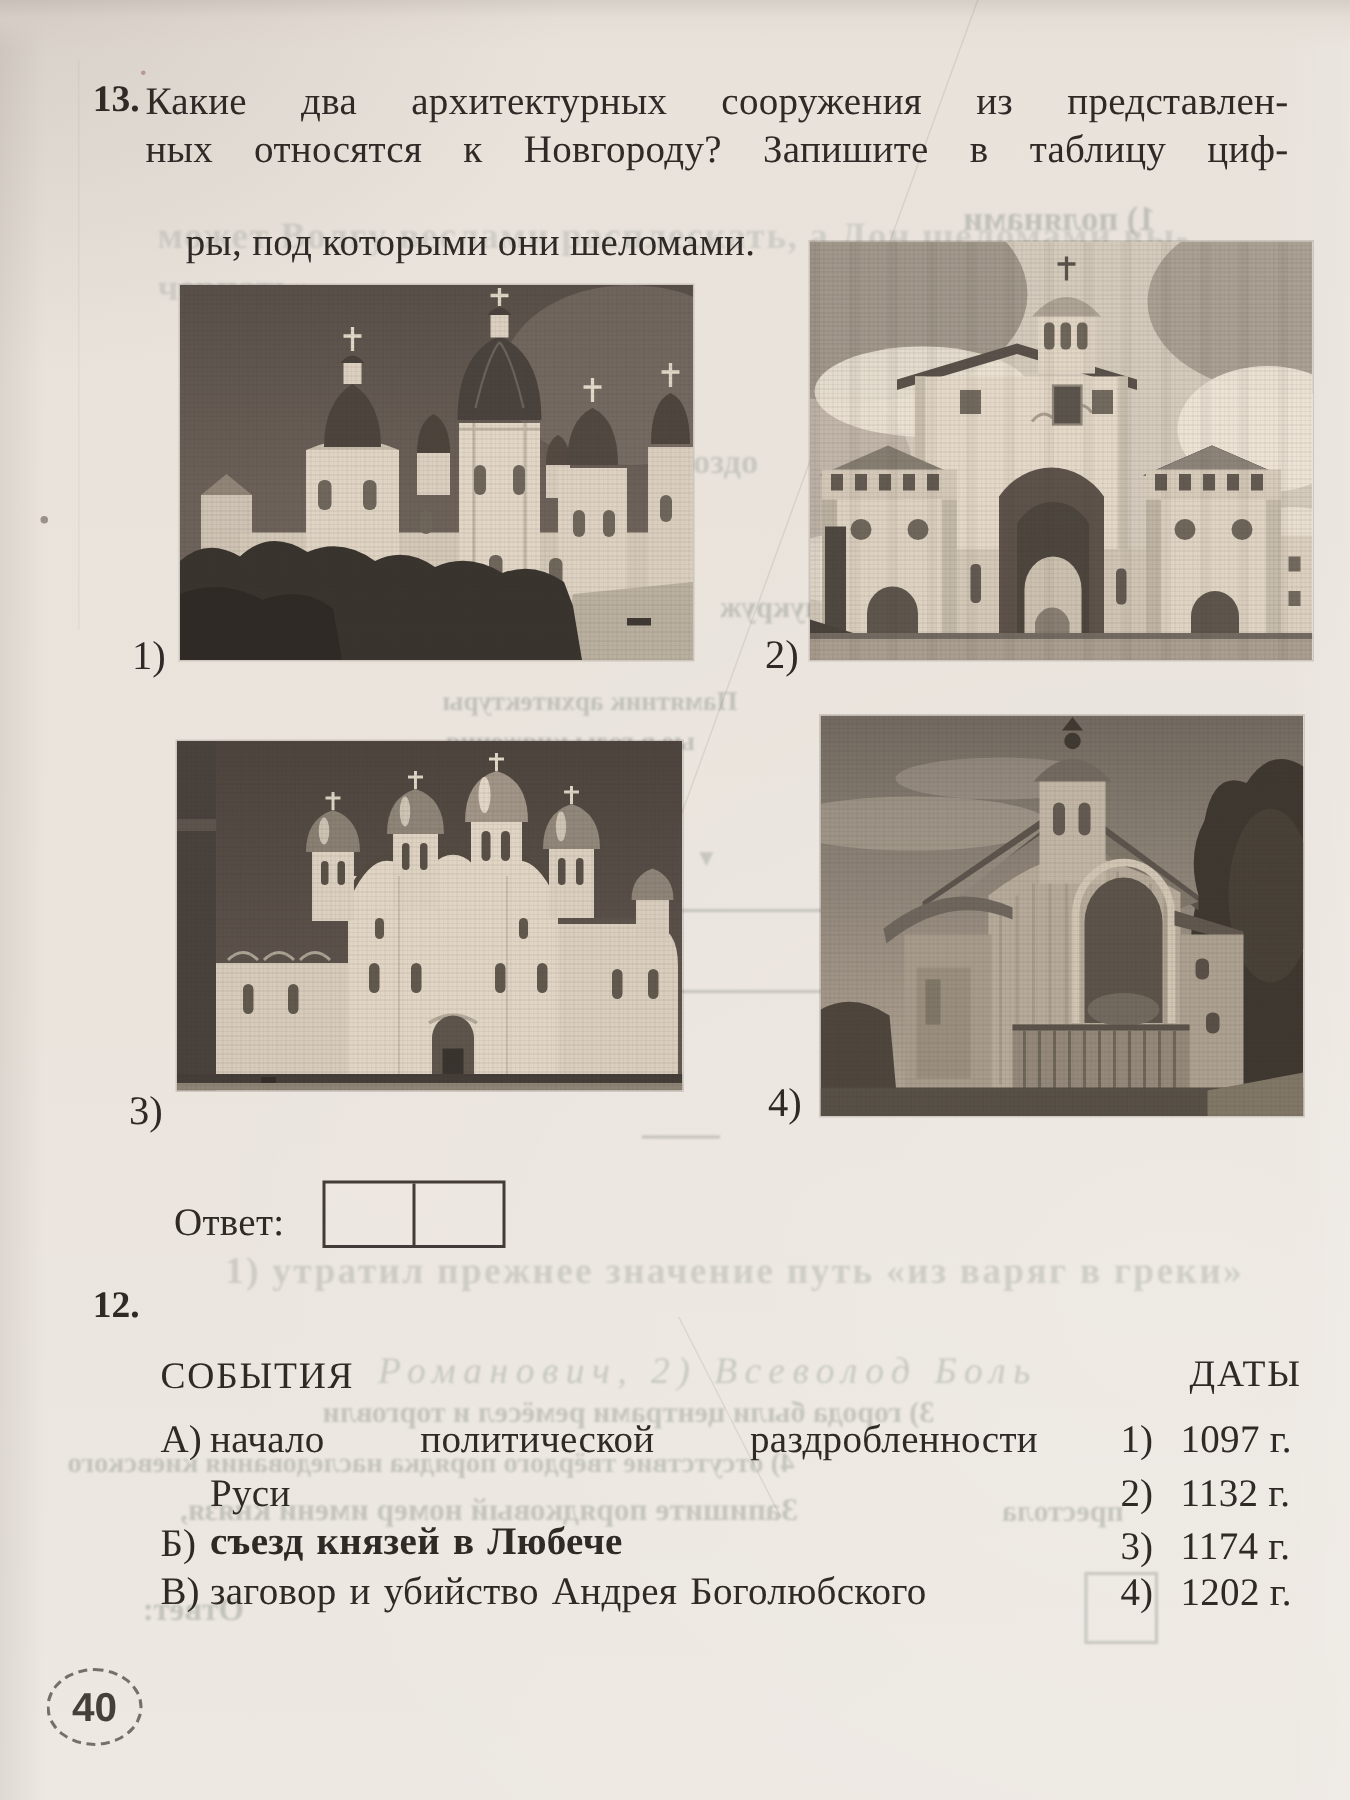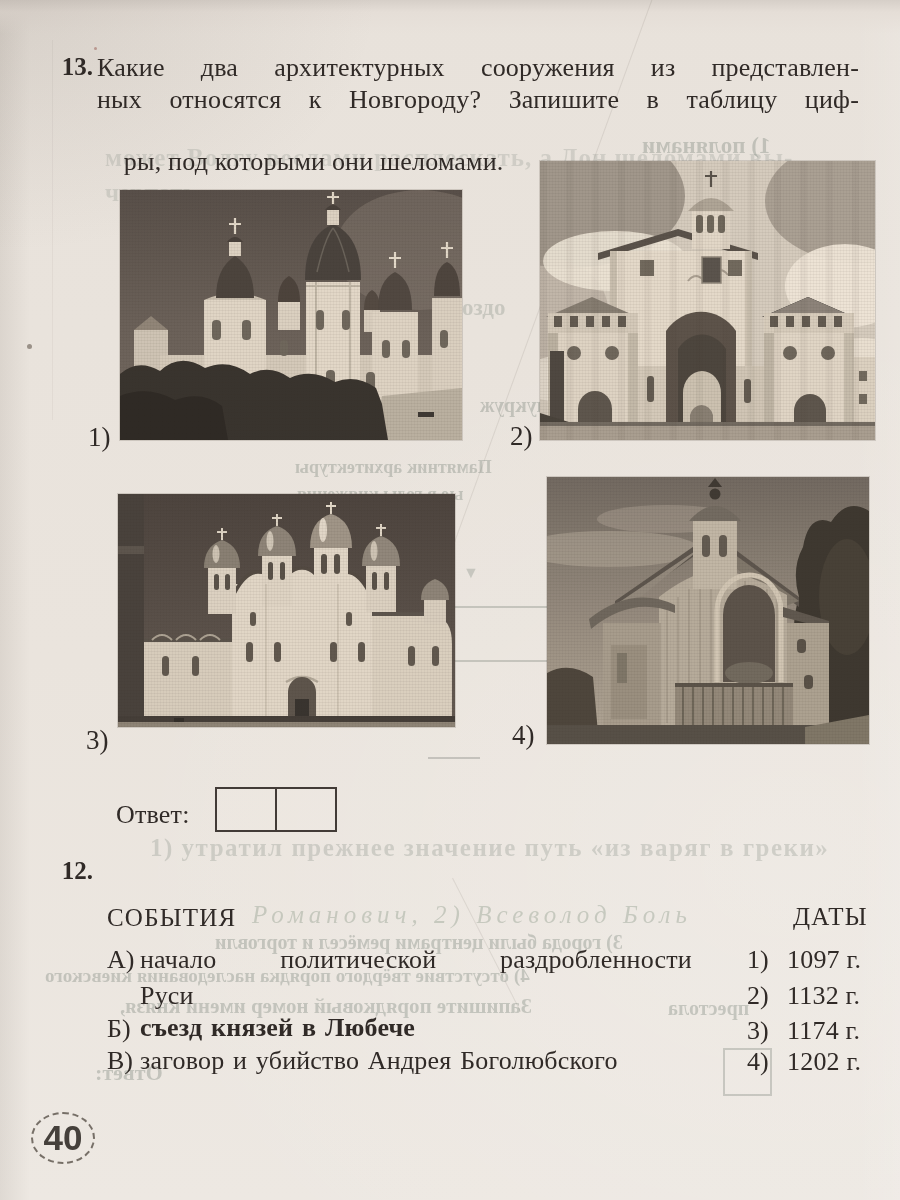--- a/index.html
+++ b/index.html
@@ -38,21 +38,21 @@
   .ghost{position:absolute;color:#6e7a70;opacity:.32;font-weight:bold;filter:blur(.6px);
          font-size:23px;white-space:pre;pointer-events:none;}
   .mir{transform:scaleX(-1);}
   .gitalic{font-style:italic;font-weight:normal;opacity:.30;color:#70836f;}
   .gbox{position:absolute;border:2px solid rgba(108,120,108,.30);filter:blur(.7px);pointer-events:none;}
   .crease{position:absolute;width:1px;background:rgba(70,60,52,.10);pointer-events:none;}
   .speck{position:absolute;border-radius:50%;pointer-events:none;}
   
   .pgcirc{position:absolute;left:31px;top:1112px;width:60px;height:48px;border:2px dashed #766f67;
           border-radius:50%;display:flex;align-items:center;justify-content:center;}
-  .pgcirc span{font-family:"Liberation Sans","DejaVu Sans",sans-serif;font-size:35px;font-weight:600;color:#45403b;}
+  .pgcirc span{font-family:"Liberation Sans","DejaVu Sans",sans-serif;font-size:27px;font-weight:600;color:#45403b;}
 </style>
 </head>
 <body>
 
 <div id="page">
 
   <div class="crease" style="left:655px;top:-10px;height:680px;transform:rotate(20deg);transform-origin:top;"></div>
   <div class="crease" style="left:452px;top:878px;height:150px;transform:rotate(-27deg);transform-origin:top;"></div>
   <div class="crease" style="left:52px;top:40px;height:380px;background:rgba(70,60,52,.05);"></div>
   <div class="speck" style="left:27px;top:344px;width:5px;height:5px;background:rgba(90,78,68,.55);"></div>

